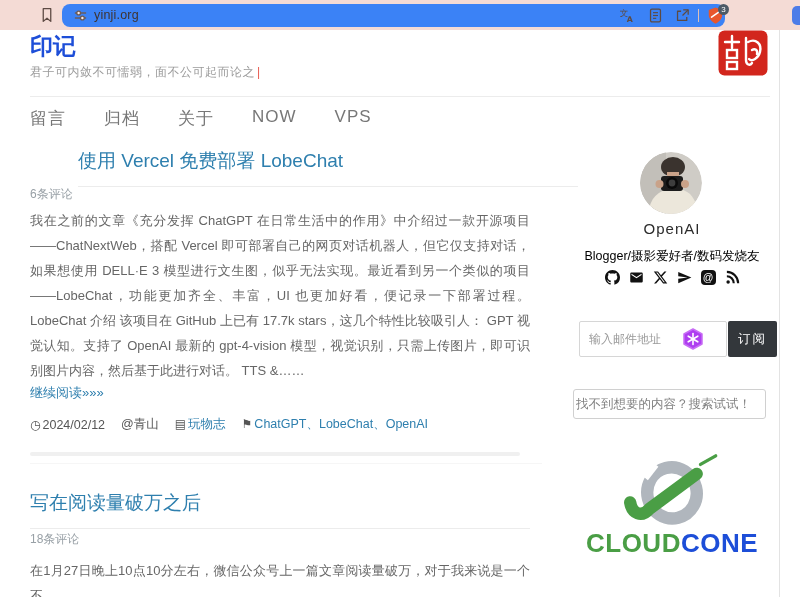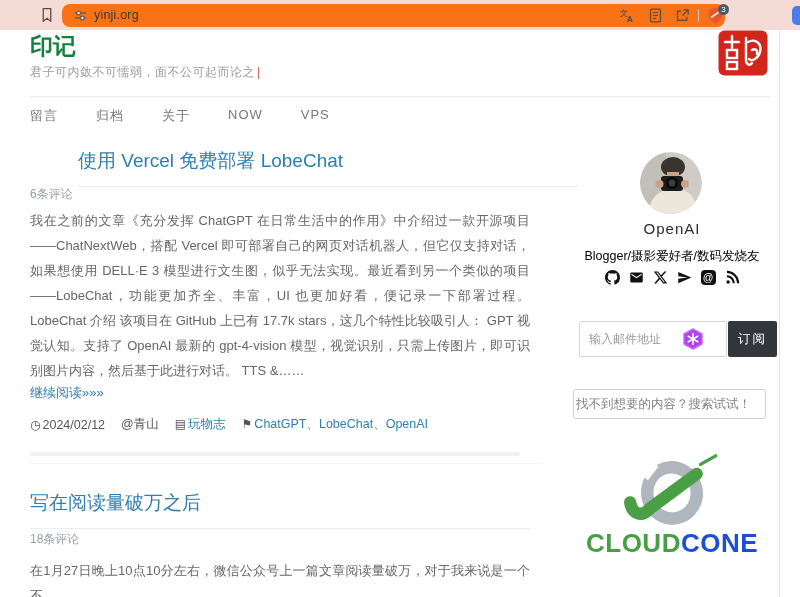--- a/index.html
+++ b/index.html
@@ -3,46 +3,46 @@
 <meta charset="utf-8">
 <style>
   * { margin:0; padding:0; box-sizing:border-box; }
   html,body { background:#fff; }
   body { font-family:"Liberation Sans","DejaVu Sans",sans-serif; }
   .stage { position:relative; width:800px; height:597px; background:#fff; overflow:hidden; }
 
   
   .toolbar { position:absolute; left:0; top:0; width:800px; height:30px; background:#f4dbd5; }
   .bm-icon { position:absolute; left:38px; top:6px; width:18px; height:18px; }
-  .addressbar { position:absolute; left:62px; top:4px; width:663px; height:23px; background:#f97316; border-radius:8px; }
+  .addressbar { position:absolute; left:62px; top:4px; width:663px; height:23px; background:#3b82f6; border-radius:8px; }
   .tune-icon { position:absolute; left:11px; top:4px; width:15px; height:15px; }
   .url-text { position:absolute; left:32px; top:4px; font-size:12.5px; color:#3f332f; letter-spacing:.2px; }
   .bar-ico { position:absolute; top:3px; width:17px; height:17px; }
   .i-translate { left:557px; }
   .i-reader { left:585px; }
   .i-share { left:612px; }
   .bar-sep { position:absolute; left:636px; top:5px; width:1px; height:13px; background:#dcbfb8; }
   .i-shield { left:644px; top:2px; width:19px; height:19px; }
   .shield-badge { position:absolute; left:656px; top:0px; width:11px; height:11px; border-radius:50%;
      background:#4d5a66; color:#fff; font-size:8px; line-height:11px; text-align:center; }
   .blue-sliver { position:absolute; left:792px; top:6px; width:12px; height:19px; border-radius:5px 0 0 5px; background:#4c7ce8; }
 
   
   .scroll-line { position:absolute; left:779px; top:30px; width:1px; height:567px; background:#e3e3e3; }
 
   
-  .site-title { position:absolute; left:30px; top:31px; font-size:23px; font-weight:bold; color:#15803d; }
+  .site-title { position:absolute; left:30px; top:31px; font-size:23px; font-weight:bold; color:#1d4ed8; }
   .tagline { position:absolute; left:30px; top:64px; font-size:12px; color:#9b9b9b; letter-spacing:.5px; }
   .tagline .cursor { color:#e85a4f; margin-left:2px; }
   .seal { position:absolute; left:718px; top:30px; width:50px; height:46px; }
 
   
   .nav { position:absolute; left:30px; top:96px; width:740px; border-top:1px solid #ececec; padding-top:10px;
      display:flex; gap:38px; }
-  .nav a { font-size:13px; color:#777; text-decoration:none; letter-spacing:1px; }
+  .nav a { font-size:17px; color:#777; text-decoration:none; letter-spacing:1px; }
 
   
   .a-title { position:absolute; left:30px; width:500px; font-size:19px; font-weight:500; color:#2e7fae;
      padding-bottom:12px; border-bottom:1px solid #ececec; }
   .a1-title { top:148px;margin-left:48px; } .a2-title { top:490px; }
   .a-comments { position:absolute; left:30px; font-size:12px; color:#98a0a6; }
   .a1-comments { top:186px; } .a2-comments { top:531px; }
   .a-body { position:absolute; left:30px; width:500px; font-size:13px; line-height:25px; color:#666;
      text-align:justify; }
   .a1-body { top:208px; } .a2-body { top:558px; }

